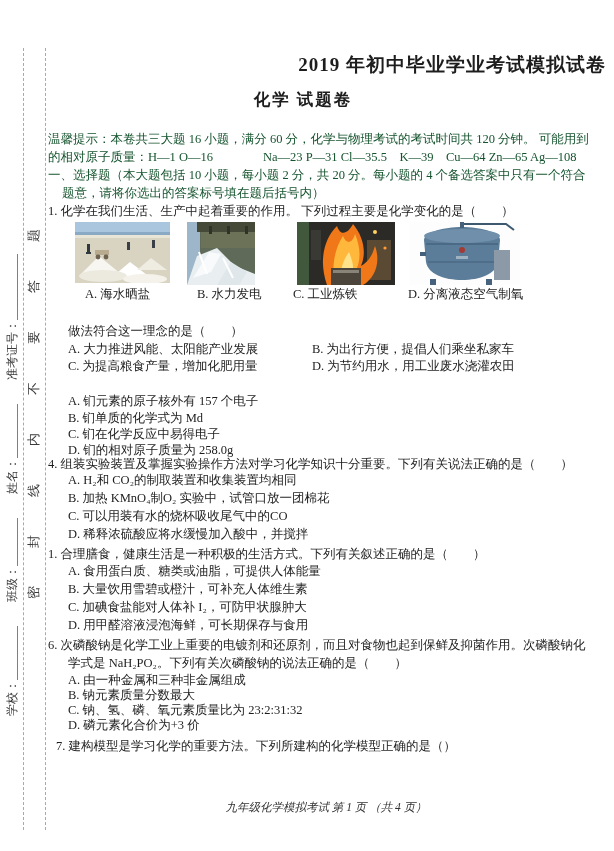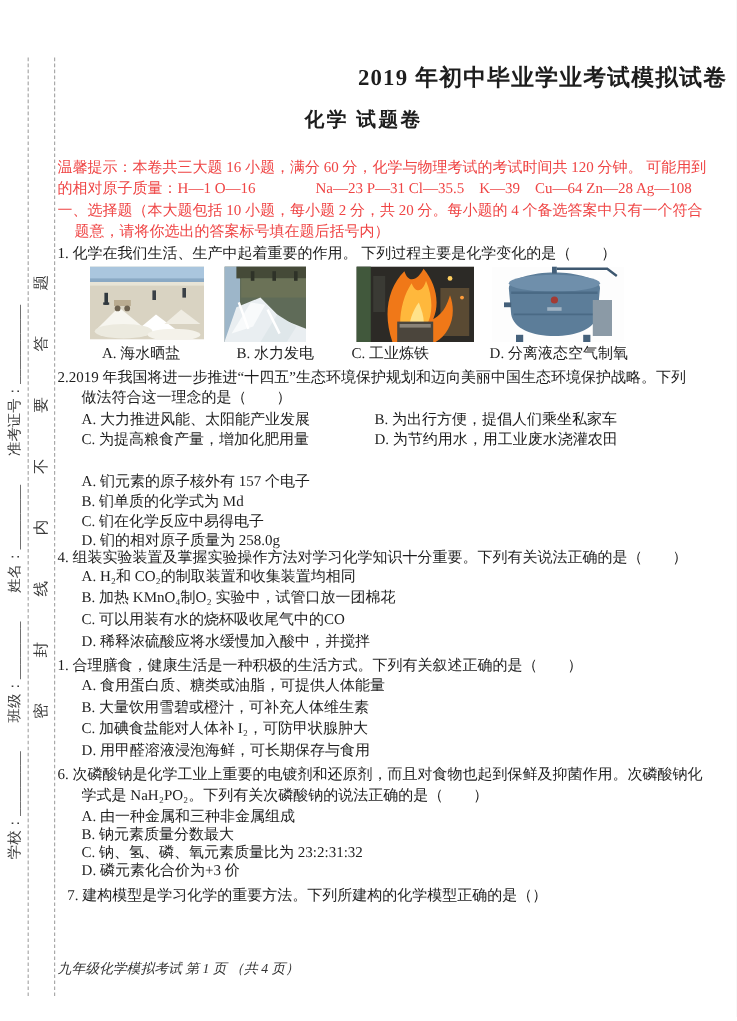--- a/index.html
+++ b/index.html
@@ -7,32 +7,32 @@
     position:relative; width:614px; height:851px; margin:0 auto;
     background:#ffffff; overflow:hidden;
     font-family:"Liberation Serif","DejaVu Serif",serif;
     color:#1d1d1d;
   }
   .line {
     position:absolute; left:48px; width:560px;
     font-size:12.5px; line-height:16px; white-space:nowrap;
   }
   .opt  { left:68px; }
-  .red  { color:#ef4444; }
+  .red  { color:#14532d; }
   .ital { }
   .title {
     position:absolute; top:52px; left:0; width:606px; text-align:right;
     font-size:19px; font-weight:bold; letter-spacing:1px;
   }
   .subtitle {
     position:absolute; top:89px; left:0; width:606px; text-align:center;
     font-size:16.5px; font-weight:bold; letter-spacing:2px;
   }
   .footer {
-    position:absolute; top:800px; left:48px; width:556px; 
+    position:absolute; top:800px; left:48px; width:556px; text-align:center;
     font-size:11.5px; font-style:italic; color:#333;
   }
   
   .seal-line { position:absolute; top:48px; height:782px; width:0; border-left:1.5px dashed #a9a9a9; }
   .seal-line.l1 { left:23px; }
   .seal-line.l2 { left:45px; }
   .seal-text {
     position:absolute; left:-205px; top:385px; width:480px; height:20px;
     transform:rotate(-90deg); text-align:center;
     font-size:13px; color:#3a3a3a; letter-spacing:38px; white-space:nowrap;
@@ -54,21 +54,21 @@
 
   <div class="seal-line l1"></div>
   <div class="seal-line l2"></div>
   <div class="seal-text">密封线内不要答题</div>
   <div class="margin-labels">学校：_________　　班级：________　　姓名：_________　　准考证号：___________</div>
 
   <div class="title">2019 年初中毕业学业考试模拟试卷</div>
   <div class="subtitle">化学 试题卷</div>
 
   <div class="line red" style="top:131px">温馨提示：本卷共三大题 16 小题，满分 60 分，化学与物理考试的考试时间共 120 分钟。 可能用到</div>
-  <div class="line red" style="top:149px">的相对原子质量：H—1  O—16　　　　Na—23  P—31  Cl—35.5　K—39　Cu—64  Zn—28  Ag—108</div>
+  <div class="line red" style="top:149px">的相对原子质量：H—1  O—16　　　　Na—23  P—31  Cl—35.5　K—39　Cu—64  Zn—65  Ag—108</div>
 
   <div class="line red" style="top:167px"><span>一、选择题</span><span class="ital">（本大题包括 10 小题，每小题 2 分，共 20 分。每小题的 4 个备选答案中只有一个符合</span></div>
   <div class="line red ital" style="top:185px; left:62px">题意，请将你选出的答案标号填在题后括号内）</div>
 
   <div class="line" style="top:203px">1. 化学在我们生活、生产中起着重要的作用。 下列过程主要是化学变化的是（　　）</div>
 
   <div class="photo" style="left:75px">
     <svg width="95" height="61" viewBox="0 0 95 61">
       <rect width="95" height="61" fill="#d9d3c2"></rect>
       <rect width="95" height="12" fill="#aac6de"></rect>
@@ -135,21 +135,20 @@
       <circle cx="52" cy="28" r="3" fill="#a33b34"></circle>
       <rect x="46" y="34" width="12" height="3" fill="#9fb2c2"></rect>
     </svg>
   </div>
 
   <div class="caption" style="left:85px">A. 海水晒盐</div>
   <div class="caption" style="left:197px">B. 水力发电</div>
   <div class="caption" style="left:293px">C. 工业炼铁</div>
   <div class="caption" style="left:408px">D. 分离液态空气制氧</div>
 
-  <div class="line" style="top:306px">2.2019 年我国将进一步推进“十四五”生态环境保护规划和迈向美丽中国生态环境保护战略。下列</div>
   <div class="line opt" style="top:323px">做法符合这一理念的是（　　）</div>
   <div class="line opt" style="top:341px">A. 大力推进风能、太阳能产业发展</div>
   <div class="line" style="top:341px; left:312px">B. 为出行方便，提倡人们乘坐私家车</div>
   <div class="line opt" style="top:358px">C. 为提高粮食产量，增加化肥用量</div>
   <div class="line" style="top:358px; left:312px">D. 为节约用水，用工业废水浇灌农田</div>
 
   <div class="line opt" style="top:393px">A. 钔元素的原子核外有 157 个电子</div>
   <div class="line opt" style="top:410px">B. 钔单质的化学式为 Md</div>
   <div class="line opt" style="top:426px">C. 钔在化学反应中易得电子</div>
   <div class="line opt" style="top:442px">D. 钔的相对原子质量为 258.0g</div>

